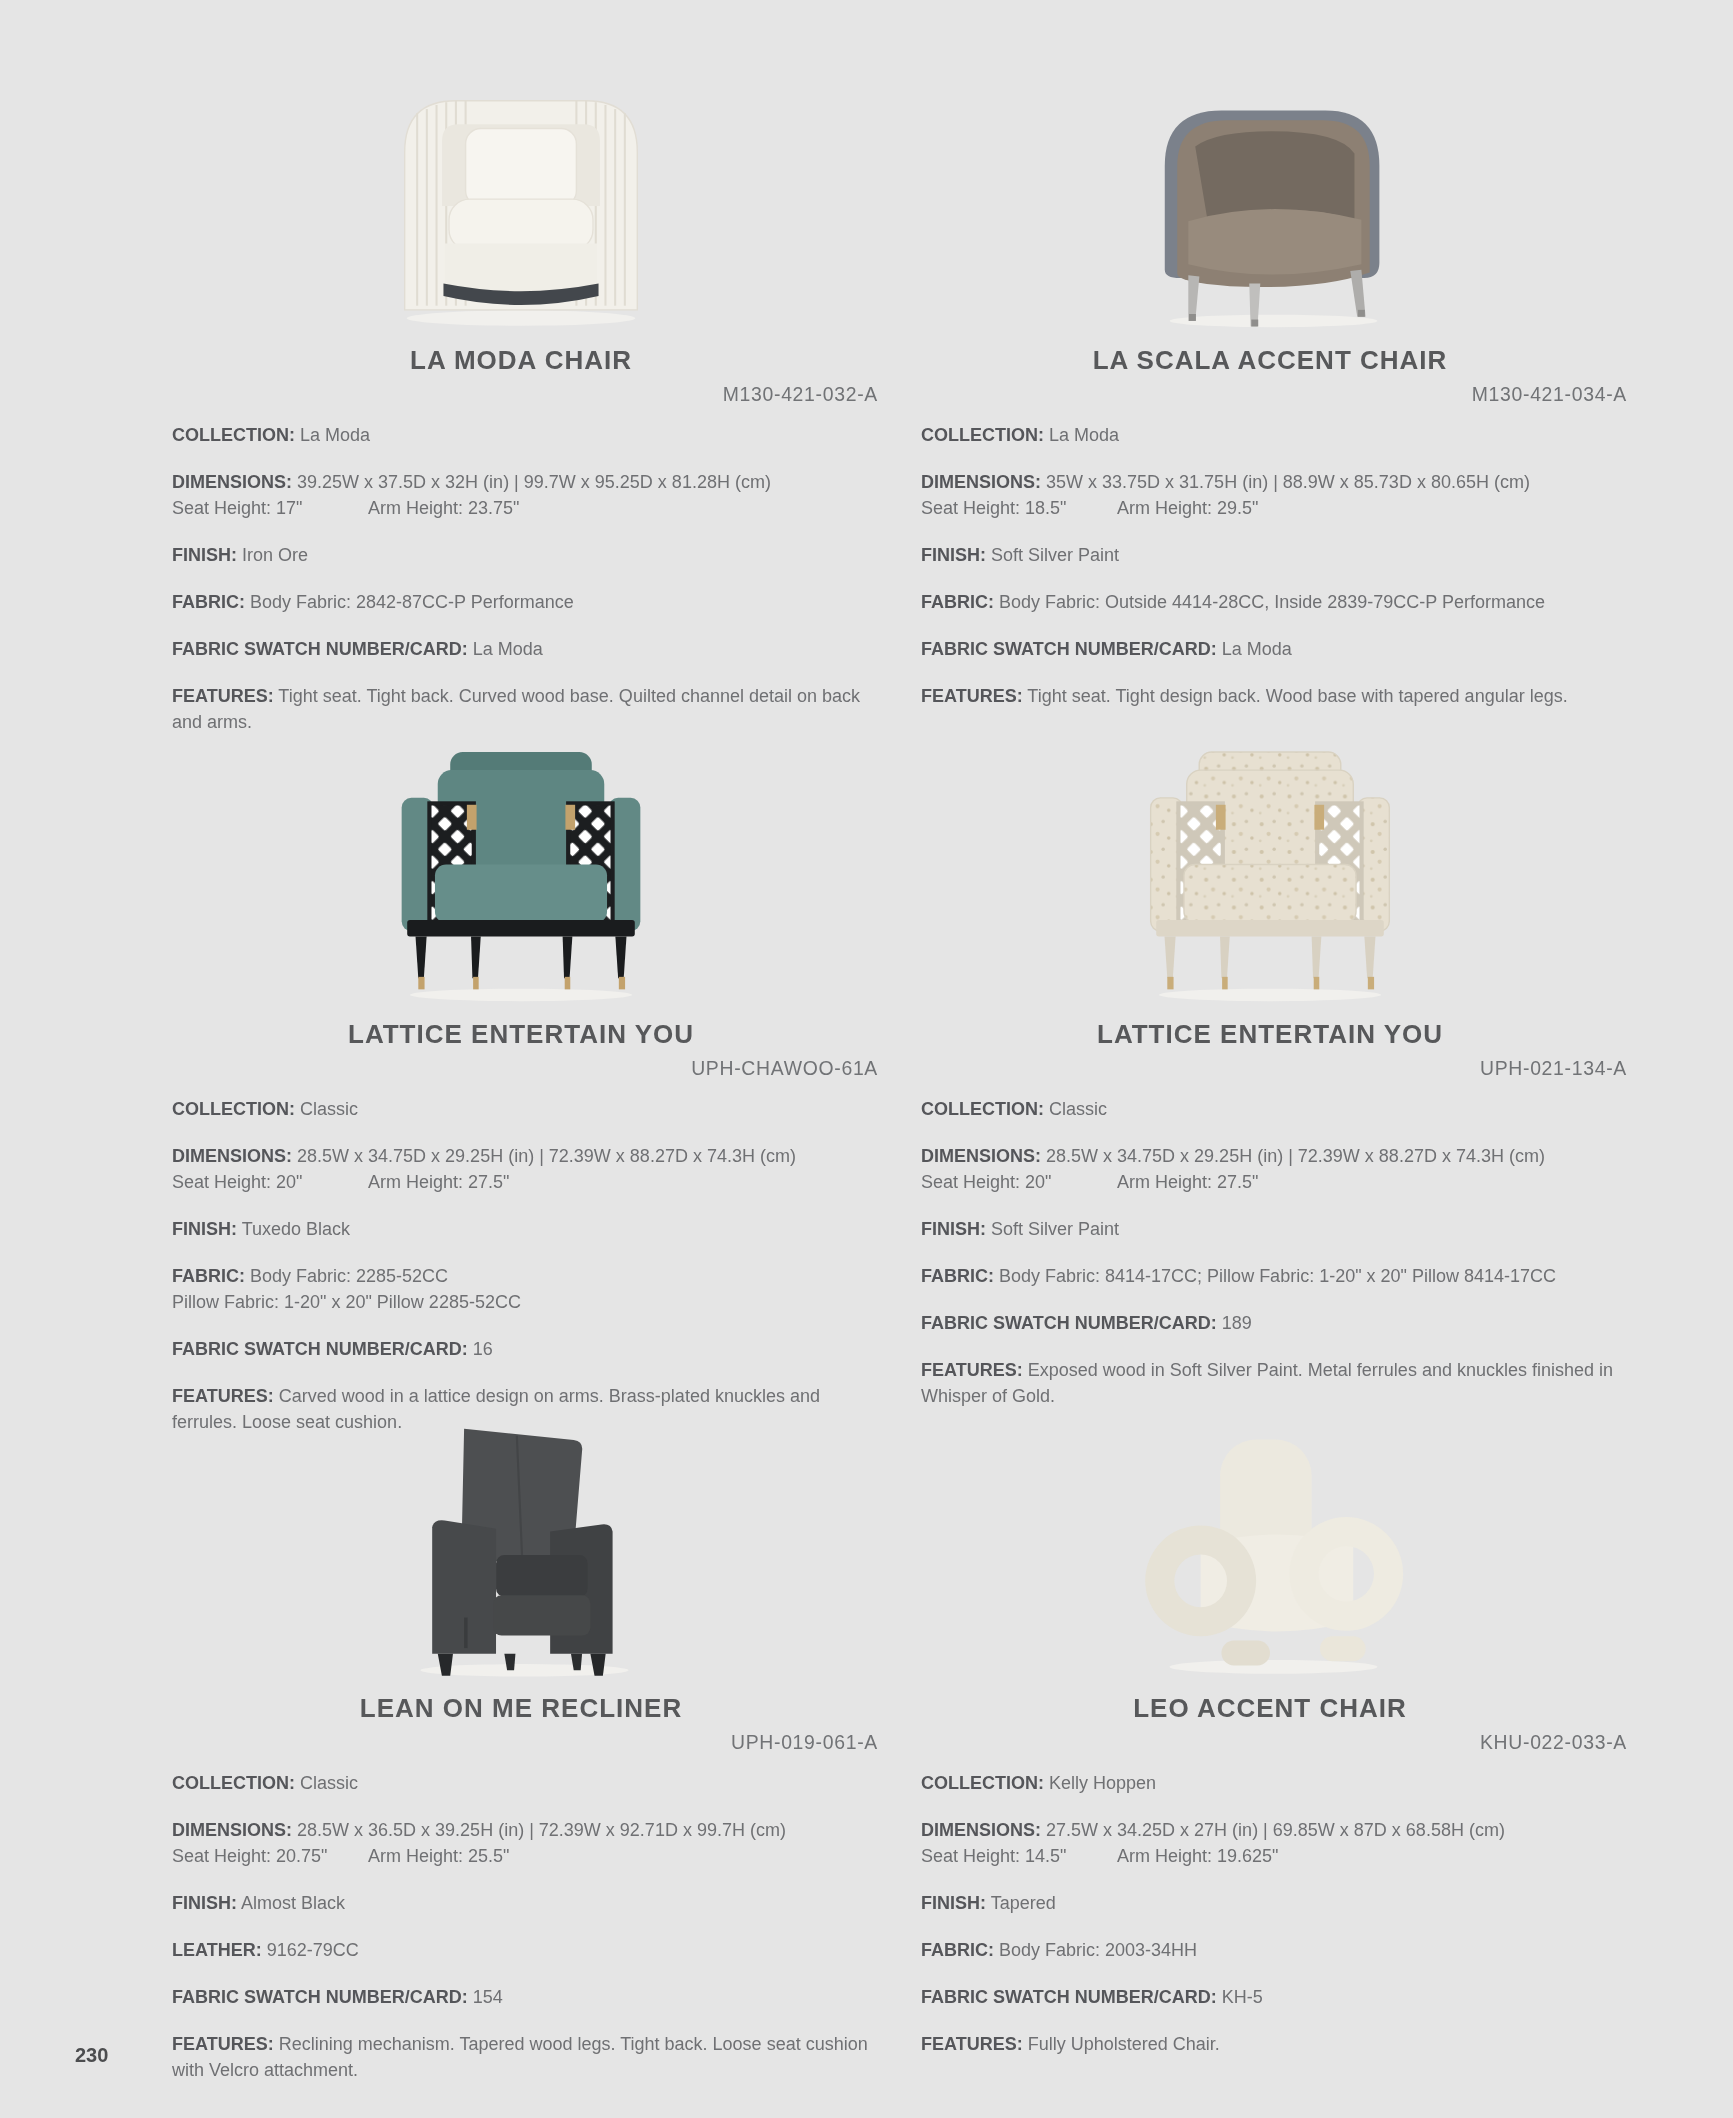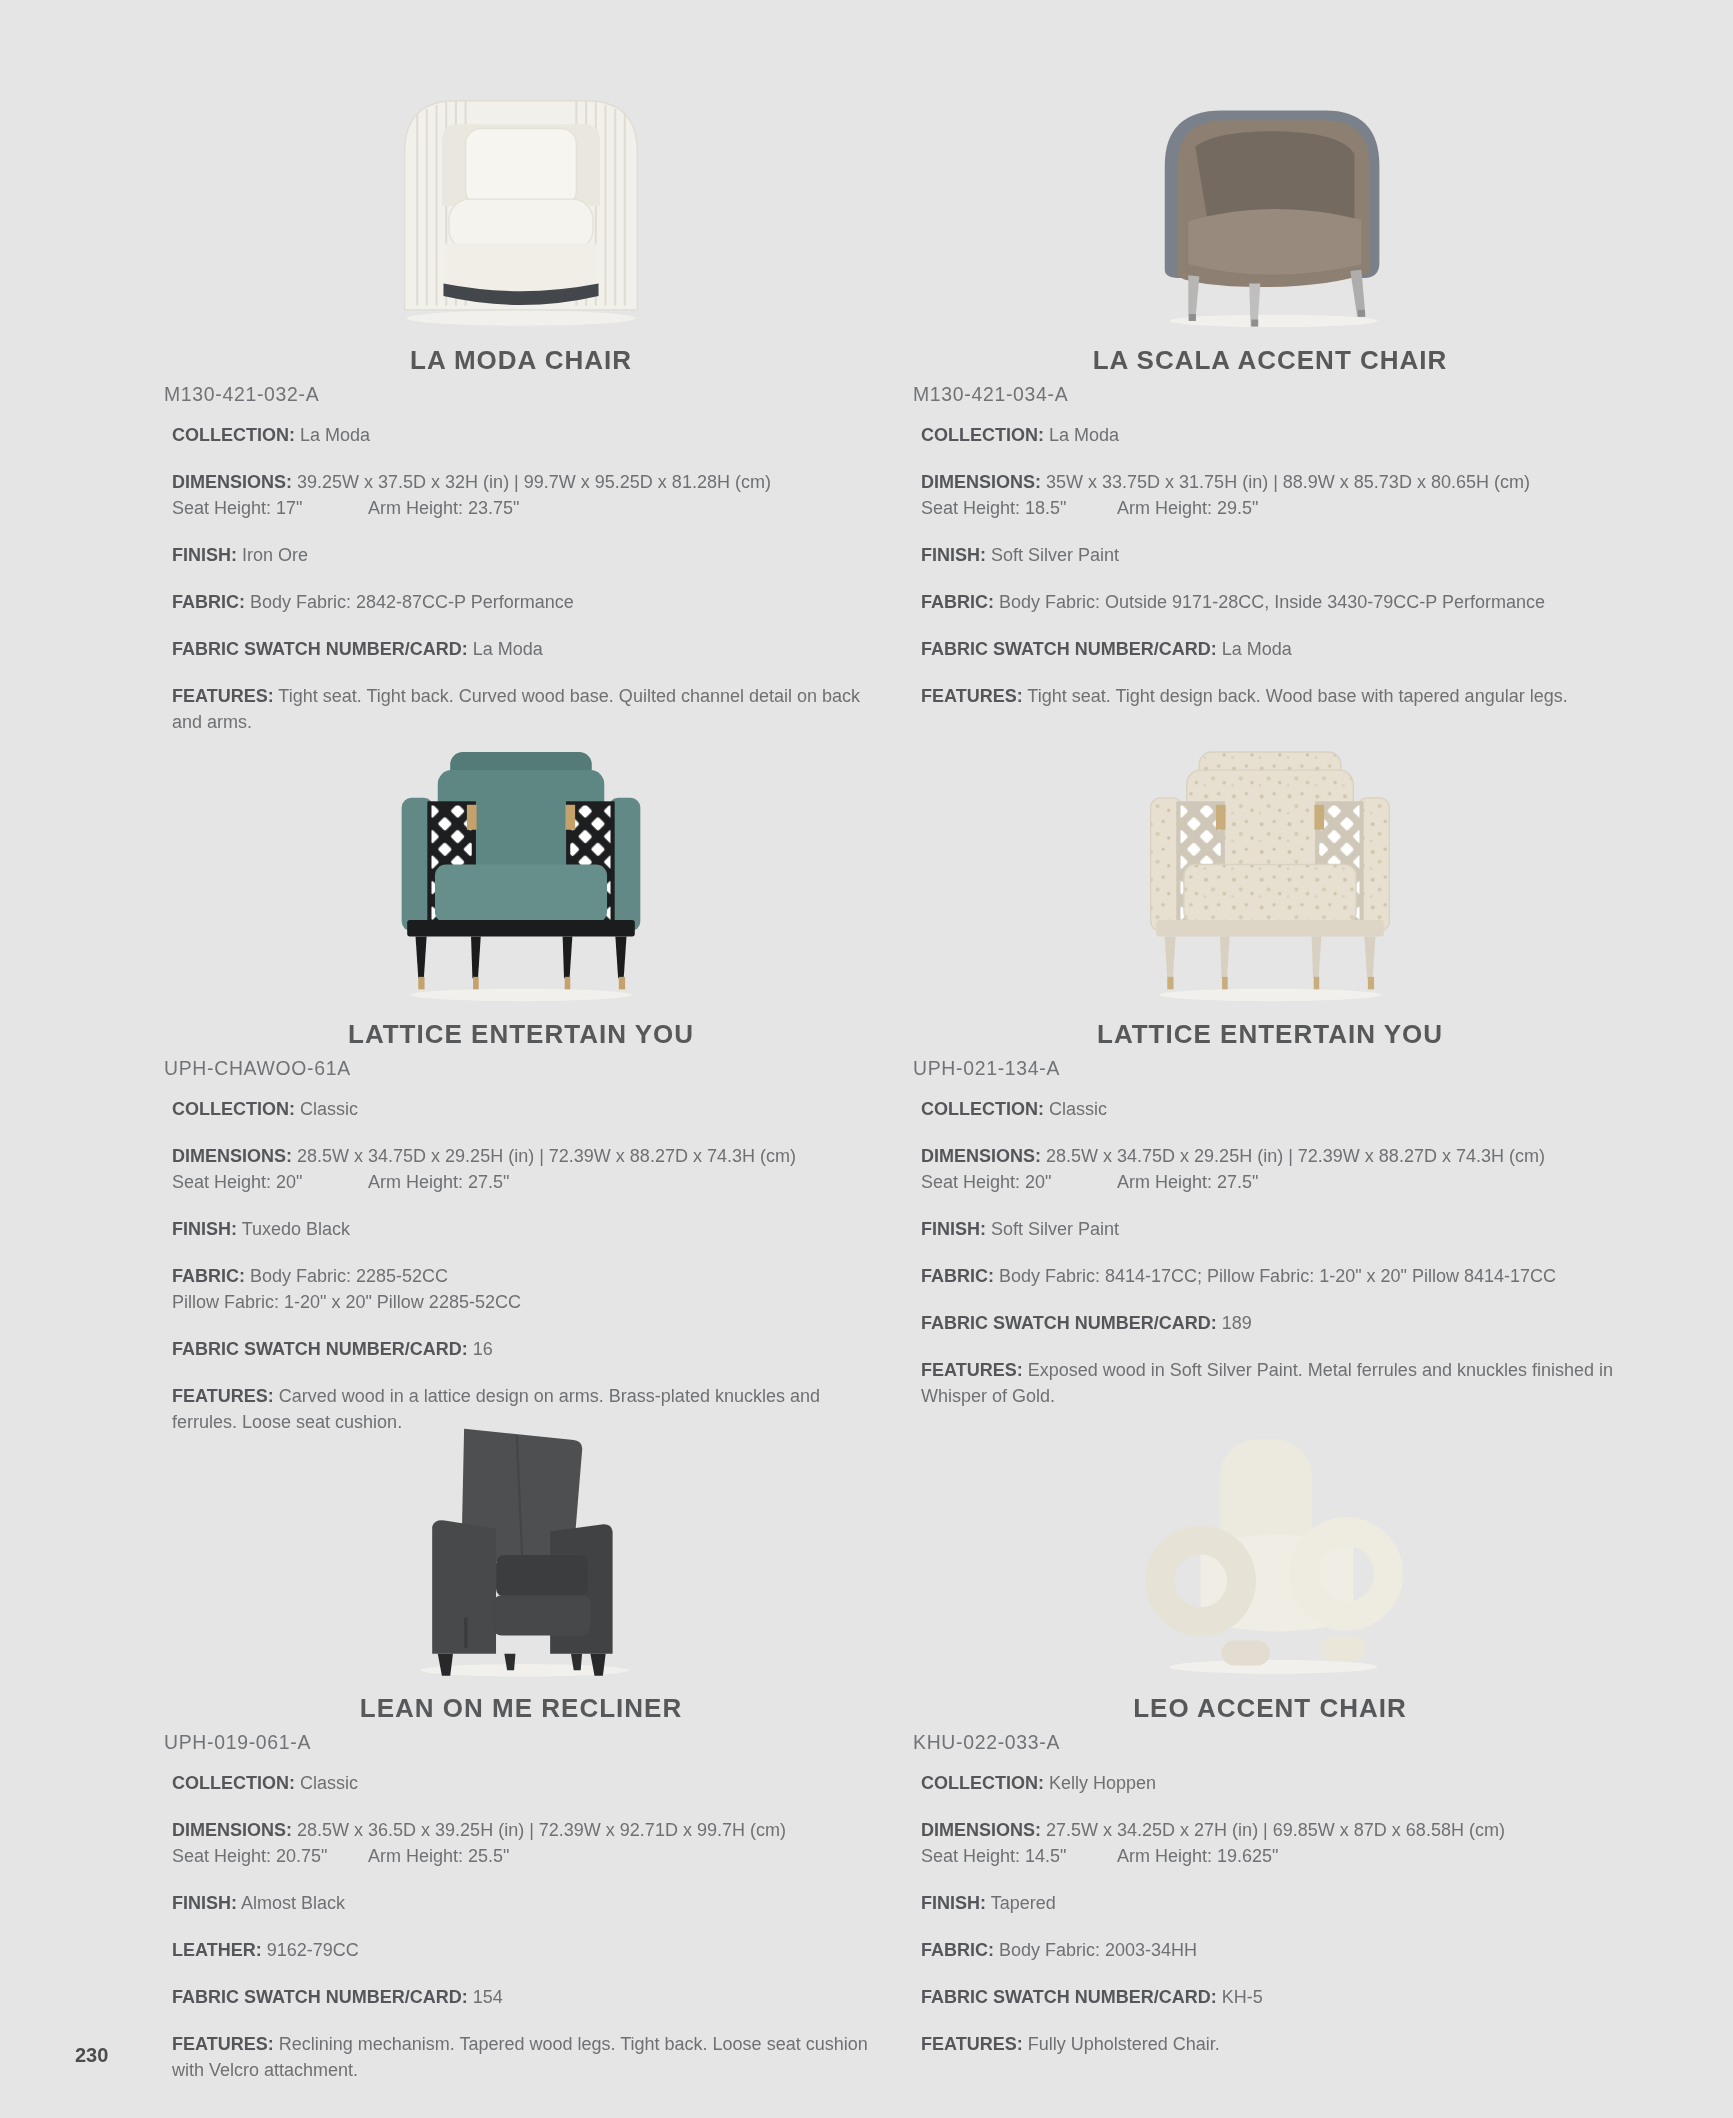--- a/index.html
+++ b/index.html
@@ -9,21 +9,21 @@
     position:absolute; top:55px; left:164px;
     display:grid; grid-template-columns:714px 714px; column-gap:35px;
   }
   .card { width:714px; height:674px; position:relative; }
   .imgbox { height:277px; display:flex; align-items:flex-end; justify-content:center; }
   .title {
     margin:12.5px 0 0 0; text-align:center; font-size:26px; font-weight:700;
     color:#57585a; letter-spacing:1px;
   }
   .model {
-    margin-top:7px; text-align:left; font-size:19.4px; font-weight:400;
+    margin-top:7px; text-align:right; font-size:19.4px; font-weight:400;
     color:#717376; letter-spacing:0.7px; height:21px;
   }
   .specs { margin-top:18px; font-size:18px; color:#6f7073; line-height:26px; max-width:721px;margin-left:8px; }
   .spec { margin:0 0 21px 0; }
   .spec b { font-weight:700; color:#55565a; }
   .seat { display:inline-block; min-width:196px; }
   .pagenum {
     position:absolute; left:75px; top:2044px; font-size:20px; font-weight:700; color:#4c4d4f;
   }
 </style>
@@ -86,21 +86,21 @@
           <rect x="203" y="372" width="10" height="10" fill="#8f8e8c"></rect>
           <rect x="357" y="358" width="10" height="10" fill="#8f8e8c"></rect>
         </svg>
       </div>
       <h2 class="title">LA SCALA ACCENT CHAIR</h2>
       <div class="model">M130-421-034-A</div>
       <div class="specs">
         <p class="spec"><b>COLLECTION:</b> <span>La Moda</span></p>
         <p class="spec"><b>DIMENSIONS:</b> <span>35W x 33.75D x 31.75H (in)   |   88.9W x 85.73D x 80.65H (cm)</span><br><span class="seat">Seat Height: 18.5"</span><span>Arm Height: 29.5"</span></p>
         <p class="spec"><b>FINISH:</b> <span>Soft Silver Paint</span></p>
-        <p class="spec"><b>FABRIC:</b> <span>Body Fabric: Outside 9171-28CC, Inside 3430-79CC-P Performance</span></p>
+        <p class="spec"><b>FABRIC:</b> <span>Body Fabric: Outside 4414-28CC, Inside 2839-79CC-P Performance</span></p>
         <p class="spec"><b>FABRIC SWATCH NUMBER/CARD:</b> <span>La Moda</span></p>
         <p class="spec"><b>FEATURES:</b> <span>Tight seat. Tight design back. Wood base with tapered angular legs.</span></p>
       </div>
     </article>
 
     <article class="card">
       <div class="imgbox">
         <svg width="312" height="272" viewBox="0 0 440 392">
           <defs>
             <pattern id="latB" width="26" height="26" patternUnits="userSpaceOnUse" patternTransform="rotate(45)">

